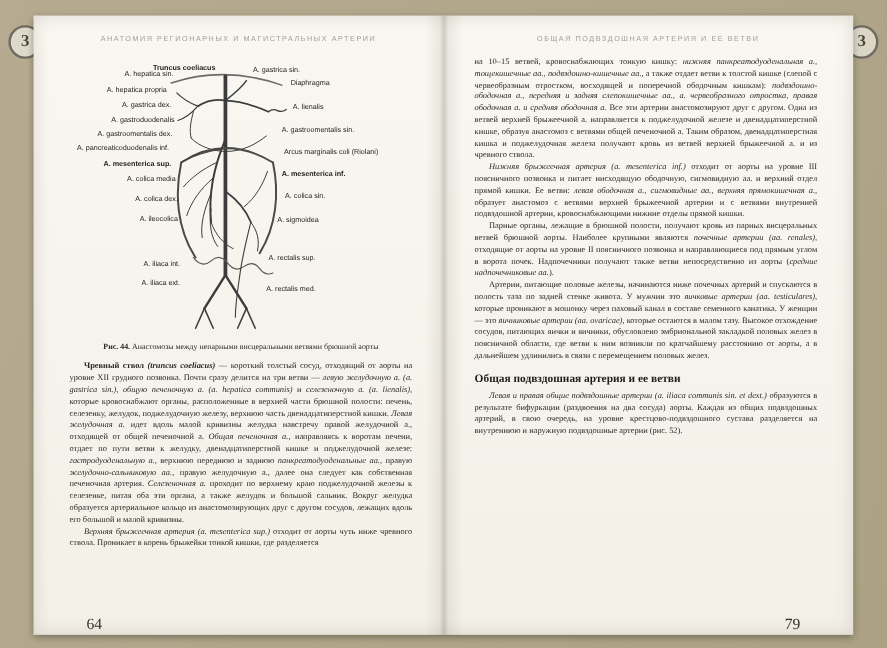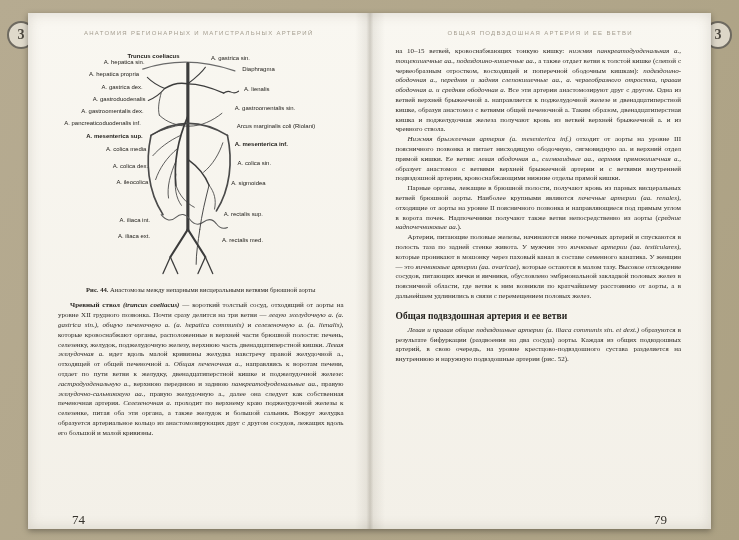--- a/index.html
+++ b/index.html
@@ -151,23 +151,24 @@
           </svg>
       </div>
 
       <div class="caption">
         <span class="cap-label">Рис. 44.</span>
         <span>Анастомозы между непарными висцеральными ветвями брюшной аорты</span>
       </div>
 
       <div class="body">
           <p class="para indent"><span class="r-b">Чревный ствол </span><span class="r-bi">(truncus coeliacus)</span><span> — короткий толстый сосуд, отходящий от аорты на уровне XII грудного позвонка. Почти сразу делится на три ветви — </span><span class="r-i">левую желудочную а. (a. gastrica sin.)</span><span>, </span><span class="r-i">общую печеночную а. (a. hepatica communis)</span><span> и </span><span class="r-i">селезеночную а. (a. lienalis)</span><span>, которые кровоснабжают органы, расположенные в верхней части брюшной полости: печень, селезенку, желудок, поджелудочную железу, верхнюю часть двенадцатиперстной кишки. </span><span class="r-i">Левая желудочная а.</span><span> идет вдоль малой кривизны желудка навстречу правой желудочной а., отходящей от общей печеночной а. </span><span class="r-i">Общая печеночная а.</span><span>, направляясь к воротам печени, отдает по пути ветви к желудку, двенадцатиперстной кишке и поджелудочной железе: </span><span class="r-i">гастродуоденальную а.</span><span>, верхнюю переднюю и заднюю </span><span class="r-i">панкреатодуоденальные аа.</span><span>, правую </span><span class="r-i">желудочно-сальниковую аа.</span><span>, правую желудочную а., далее она следует как собственная печеночная артерия. </span><span class="r-i">Селезеночная а.</span><span> проходит по верхнему краю поджелудочной железы к селезенке, питая оба эти органа, а также желудок и большой сальник. Вокруг желудка образуется артериальное кольцо из анастомозирующих друг с другом сосудов, лежащих вдоль его большой и малой кривизны.</span></p>
+          <p class="para indent"><span class="r-i">Верхняя брыжеечная артерия (a. mesenterica sup.)</span><span> отходит от аорты чуть ниже чревного ствола. Проникает в корень брыжейки тонкой кишки, где разделяется</span></p>
         </div>
 
-      <div class="page-number pn-left">74</div>
+      <div class="page-number pn-left">64</div>
     </div>
 
     <div class="page right">
       <div class="running-head">ОБЩАЯ ПОДВЗДОШНАЯ АРТЕРИЯ И ЕЕ ВЕТВИ</div>
 
       <div class="body">
           <p class="para"><span>на 10–15 ветвей, кровоснабжающих тонкую кишку: </span><span class="r-i">нижняя панкреатодуоденальная а., тощекишечные аа., подвздошно-кишечные аа.</span><span>, а также отдает ветви к толстой кишке (слепой с червеобразным отростком, восходящей и поперечной ободочным кишкам): </span><span class="r-i">подвздошно-ободочная а., передняя и задняя слепокишечные аа., а. червеобразного отростка, правая ободочная а. и средняя ободочная а.</span><span> Все эти артерии анастомозируют друг с другом. Одна из ветвей верхней брыжеечной а. направляется к поджелудочной железе и двенадцатиперстной кишке, образуя анастомоз с ветвями общей печеночной а. Таким образом, двенадцатиперстная кишка и поджелудочная железа получают кровь из ветвей верхней брыжеечной а. и из чревного ствола.</span></p>
           <p class="para indent"><span class="r-i">Нижняя брыжеечная артерия (a. mesenterica inf.)</span><span> отходит от аорты на уровне III поясничного позвонка и питает нисходящую ободочную, сигмовидную аа. и верхний отдел прямой кишки. Ее ветви: </span><span class="r-i">левая ободочная а., сигмовидные аа., верхняя прямокишечная а.</span><span>, образует анастомоз с ветвями верхней брыжеечной артерии и с ветвями внутренней подвздошной артерии, кровоснабжающими нижние отделы прямой кишки.</span></p>
           <p class="para indent"><span>Парные органы, лежащие в брюшной полости, получают кровь из парных висцеральных ветвей брюшной аорты. Наиболее крупными являются </span><span class="r-i">почечные артерии (aa. renales)</span><span>, отходящие от аорты на уровне II поясничного позвонка и направляющиеся под прямым углом в ворота почек. Надпочечники получают также ветви непосредственно из аорты (</span><span class="r-i">средние надпочечниковые аа.</span><span>).</span></p>
           <p class="para indent"><span>Артерии, питающие половые железы, начинаются ниже почечных артерий и спускаются в полость таза по задней стенке живота. У мужчин это </span><span class="r-i">яичковые артерии (aa. testiculares)</span><span>, которые проникают в мошонку через паховый канал в составе семенного канатика. У женщин — это </span><span class="r-i">яичниковые артерии (aa. ovaricae)</span><span>, которые остаются в малом тазу. Высокое отхождение сосудов, питающих яички и яичники, обусловлено эмбриональной закладкой половых желез в поясничной области, где ветви к ним возникли по кратчайшему расстоянию от аорты, а в дальнейшем удлинились в связи с перемещением половых желез.</span></p>

